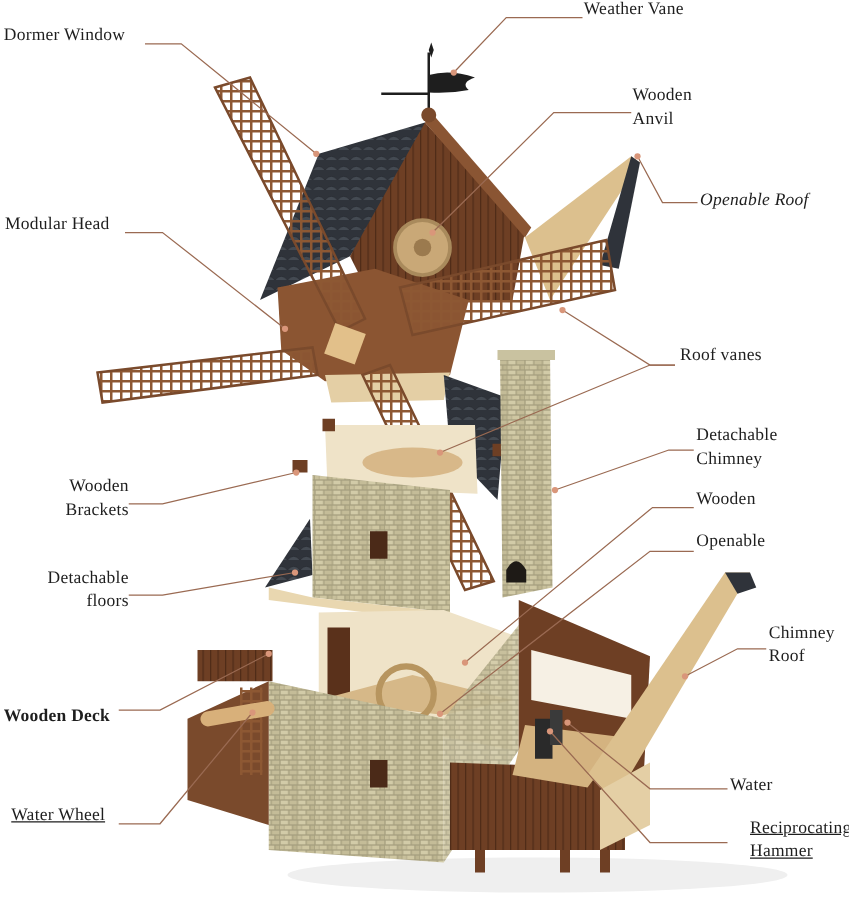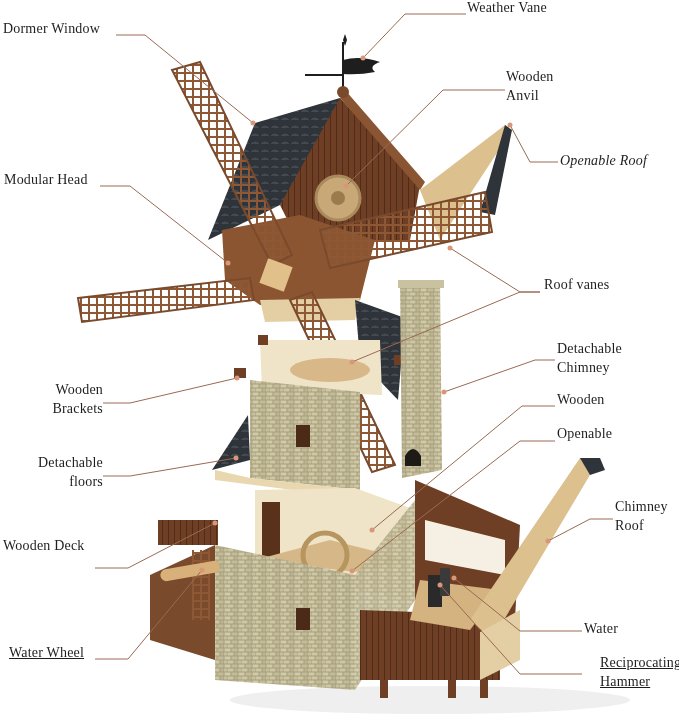--- a/index.html
+++ b/index.html
@@ -210,21 +210,21 @@
     <span>Openable</span>
   </div>
   <div class="label right" style="right:576px;top:453px;">
     <span>Detachable</span>
     <span>floors</span>
   </div>
   <div class="label" style="left:615px;top:497px;">
     <span>Chimney</span>
     <span>Roof</span>
   </div>
-  <div class="label" style="left:3px;top:536px;">
+  <div class="label" style="left:3px;top:564px;font-weight:bold;">
     <span>Wooden Deck</span>
   </div>
   <div class="label" style="left:584px;top:619px;">
     <span>Water</span>
   </div>
   <div class="label" style="left:9px;top:643px;text-decoration:underline;">
     <span>Water Wheel</span>
   </div>
   <div class="label" style="left:600px;top:653px;text-decoration:underline;">
     <span>Reciprocating</span>

